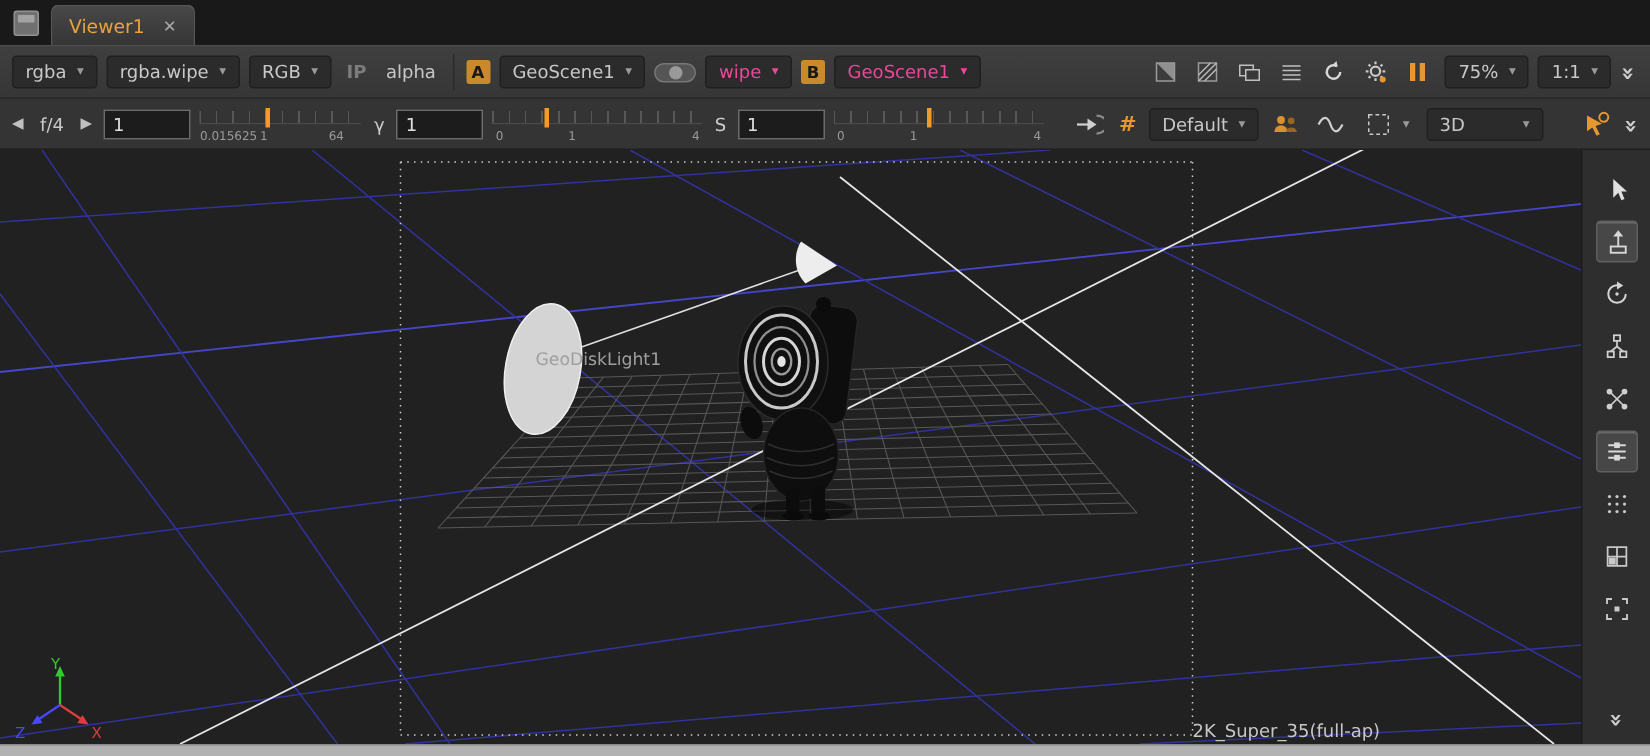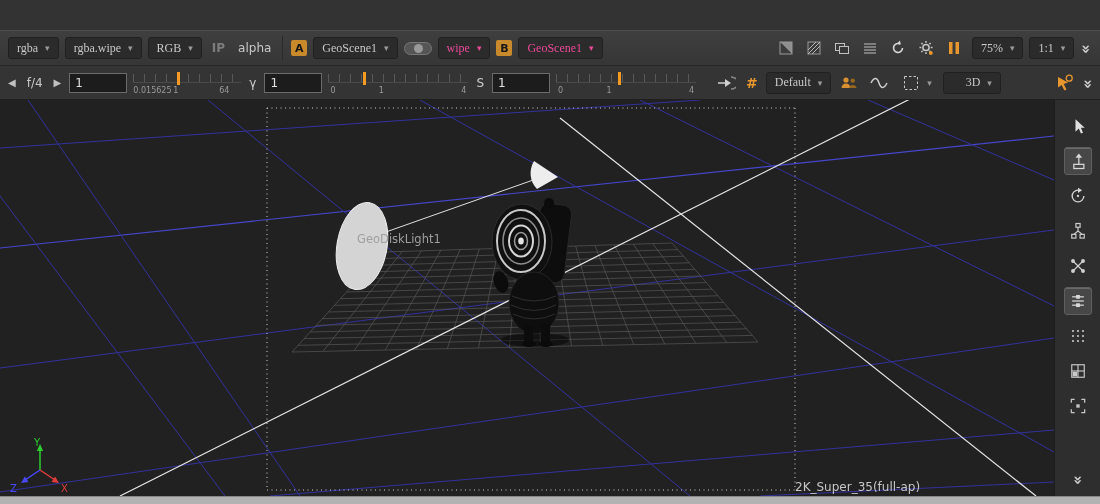--- a/index.html
+++ b/index.html
@@ -12,21 +12,21 @@
   .winicon{width:17px;height:17px;margin:0 8px 6px 9px;background:#707070;border:1px solid #939393;border-radius:2px;position:relative;}
   .winicon:after{content:"";position:absolute;left:2px;top:2px;right:2px;height:5px;background:#a3a3a3;}
   .tab{height:27px;background:linear-gradient(#484848,#353535);border:1px solid #565656;border-bottom:none;border-radius:5px 5px 0 0;display:flex;align-items:center;padding:0 11px;gap:12px;}
   .tab-label{color:#e8a33d;font-size:12.5px;}
   .tab-close{color:#a8a8a8;font-size:11px;cursor:pointer;}
 
   
   .toolbar{position:absolute;left:0;width:1100px;display:flex;align-items:center;font-size:12px;color:#c8c8c8;}
   .t1{top:30px;height:36px;background:linear-gradient(#3f3f3f,#363636);border-top:1px solid #4d4d4d;border-bottom:1px solid #262626;padding:0 8px;gap:6px;}
   .t2{top:66px;height:34px;background:#343434;border-bottom:1px solid #1f1f1f;padding:0 6px;gap:6px;}
-  .dd{height:22px;background:#2b2b2b;border:1px solid #202020;border-radius:3px;display:flex;align-items:center;gap:7px;padding:0 8px;cursor:pointer;white-space:nowrap;font-family:Liberation Serif, serif;}
+  .dd{height:22px;background:#2b2b2b;border:1px solid #202020;border-radius:3px;display:flex;align-items:center;gap:7px;padding:0 8px;cursor:pointer;white-space:nowrap;}
   .dd .caret{font-size:9px;color:#9a9a9a;}
   .dd.dim span{color:#ec4899;}
   .plain{color:#c8c8c8;padding:0 3px;white-space:nowrap;}
   .dimtext{color:#7c7c7c;padding:0 4px;font-weight:bold;}
   .badge{width:16px;height:16px;background:#c98a2c;color:#181818;font-weight:bold;font-size:11px;display:flex;align-items:center;justify-content:center;border-radius:2px;}
   .sep{width:1px;height:24px;background:#2a2a2a;margin:0 2px;}
   .wipe-toggle{width:28px;height:13px;background:#555;border:1px solid #777;border-radius:7px;position:relative;cursor:pointer;}
   .wipe-toggle .knob{position:absolute;left:9px;top:1px;width:9px;height:9px;border-radius:50%;background:#999;}
   .iconbtn{width:24px;height:24px;display:flex;align-items:center;justify-content:center;cursor:pointer;}
   .icon-cluster{display:flex;align-items:center;gap:4px;}
@@ -50,20 +50,27 @@
   .tool{width:28px;height:28px;display:flex;align-items:center;justify-content:center;border-radius:3px;cursor:pointer;}
   .tool.pressed{background:#474747;border:1px solid #5f5f5f;box-shadow:inset 0 1px 0 #6a6a6a;}
   .bottomstrip{position:absolute;left:0;top:496px;width:1100px;height:8px;background:#b2b2b2;border-top:1px solid #888;}
   #fine-grid line{stroke:#585858;stroke-width:0.7;}
 </style>
 </head>
 <body>
 
 <div class="window">
 
+  <div class="tabbar">
+    <div class="winicon"></div>
+    <div class="tab">
+      <span class="tab-label">Viewer1</span>
+      <span class="tab-close">✕</span>
+    </div>
+  </div>
 
   <div class="toolbar t1">
     <div class="dd">
       <span>rgba</span>
       <span class="caret">▾</span>
     </div>
     <div class="dd">
       <span>rgba.wipe</span>
       <span class="caret">▾</span>
     </div>
@@ -208,21 +215,21 @@
       <svg width="20" height="18" viewBox="0 0 20 18">
           <path d="M2,9 C5,3 8,3 10,9 C12,15 15,15 18,9" fill="none" stroke="#cfcfcf" stroke-width="1.5"></path>
         </svg>
     </div>
     <div class="dd" style="background:transparent;border-color:transparent;padding:0 4px">
       <svg width="18" height="18" viewBox="0 0 18 18">
           <rect x="2.5" y="2.5" width="13" height="13" fill="none" stroke="#c8c8c8" stroke-dasharray="2.5,2"></rect>
         </svg>
       <span class="caret">▾</span>
     </div>
-    <div class="dd" style="width:58px;justify-content:flex-end">
+    <div class="dd" style="width:78px;justify-content:space-between">
       <span>3D</span>
       <span class="caret">▾</span>
     </div>
     <div class="iconbtn push">
       <svg width="20" height="20" viewBox="0 0 20 20">
           <path d="M4,4 L14,9.5 L9.7,11 L12.5,16.5 L10.4,17.5 L7.6,12 L4,14.5 Z" fill="#e8972e"></path>
           <circle cx="15.2" cy="5.2" r="3" fill="none" stroke="#e8972e" stroke-width="1.3"></circle>
         </svg>
     </div>
     <span class="chevdbl">»</span>

